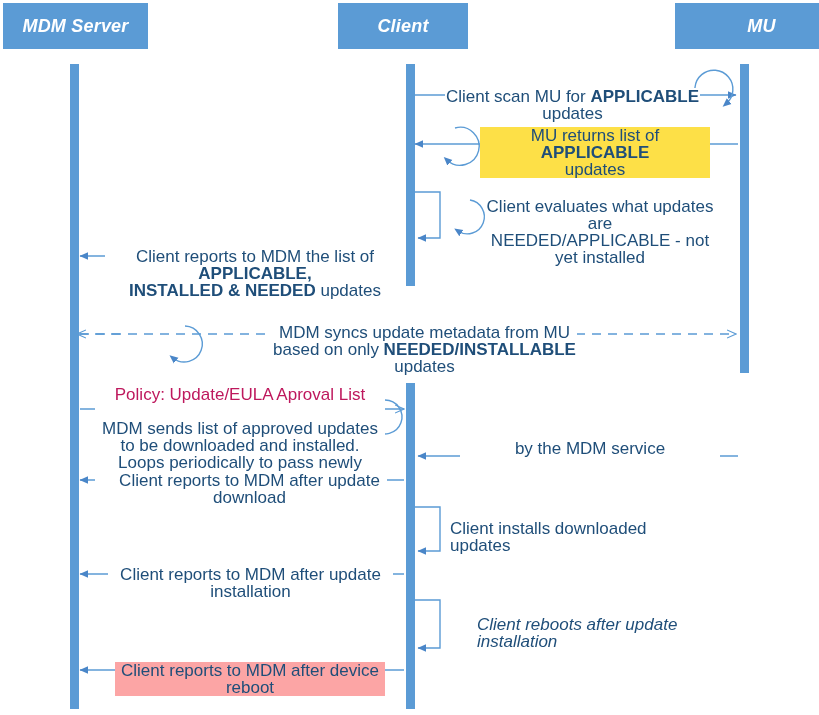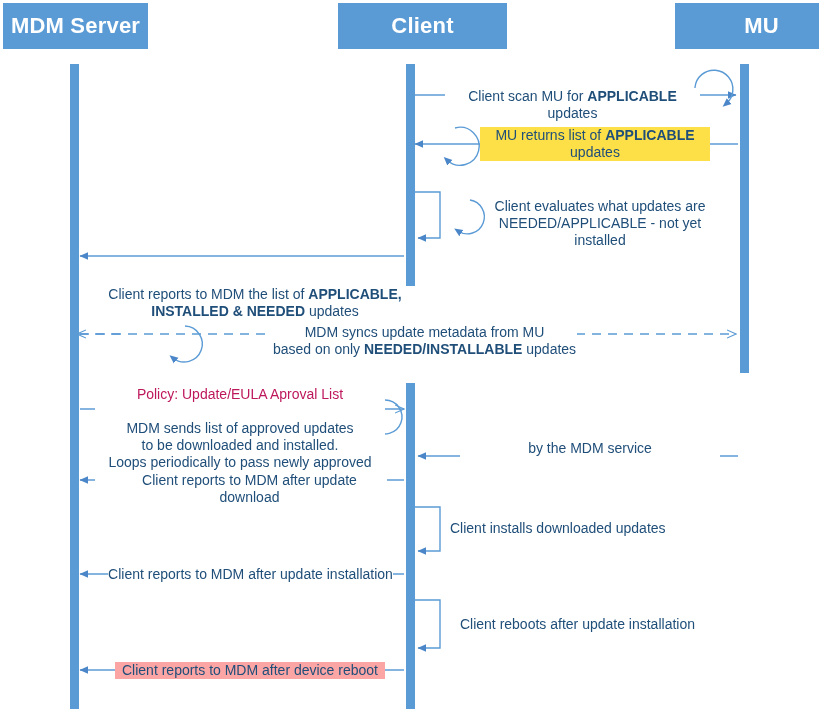--- a/index.html
+++ b/index.html
@@ -14,36 +14,37 @@
     position: relative;
     width: 819px;
     height: 715px;
     overflow: hidden;
     background: #ffffff;
   }
   .actor-box {
     position: absolute;
     background: #5B9BD5;
     color: #ffffff;
-    font-size: 22px;
+    font-size: 18px;
     font-weight: bold;
     display: flex;
     align-items: center;
     justify-content: center;
     letter-spacing: 0.2px;
+    font-style: italic;
   }
   .lifeline {
     position: absolute;
     background: #5B9BD5;
     width: 9px;
   }
   .msg-label {
     position: absolute;
     color: #1F4E79;
-    font-size: 14px;
+    font-size: 17px;
     line-height: 17px;
     text-align: center;
     white-space: pre-line;
   }
   .msg-label b { font-weight: bold; }
   .msg-label .policy {
     color: #be185d;
     font-weight: normal;
   }
   .svg-layer {
@@ -57,21 +58,21 @@
 </style>
 </head>
 <body>
 
 <div id="diagram">
 
   <div class="actor-box" style="left:3px; top:3px; width:145px; height:46px;">
     <span>MDM Server</span>
   </div>
 
-  <div class="actor-box" style="left:338px; top:3px; width:169px; height:46px;">
+  <div class="actor-box" style="left:338px; top:3px; width:130px; height:46px;">
     <span>Client</span>
   </div>
 
   <div class="actor-box" style="left:675px; top:3px; width:141px; height:46px;padding-left:16px;">
     <span>MU</span>
   </div>
 
   <div class="lifeline" style="left:70px; top:64px; height:645px;"></div>
 
   <div class="lifeline" style="left:406px; top:64px; height:222px;"></div>
@@ -131,34 +132,34 @@
 
     <line x1="404" y1="670" x2="80" y2="670" stroke="#5B9BD5" stroke-width="1.4" marker-end="url(#ah-l)"></line>
   </svg>
 
   <div class="msg-label" style="left:445px; top:88px; width:255px; background:#fff;"><div><span>Client scan MU for </span><b>APPLICABLE</b><span> updates</span></div></div>
 
   <div class="msg-label" style="left:480px; top:127px; width:230px; background:#fde047;"><div><span>MU returns list of </span><b>APPLICABLE</b></div><div><span>updates</span></div></div>
 
   <div class="msg-label" style="left:480px; top:198px; width:240px;"><div><span>Client evaluates what updates are</span></div><div><span>NEEDED/APPLICABLE - not yet installed</span></div></div>
 
-  <div class="msg-label" style="left:105px; top:248px; width:300px; background:#fff;margin-top:38px;"><div><span>Client reports to MDM the list of </span><b>APPLICABLE,</b></div><div><b>INSTALLED &amp; NEEDED</b><span> updates</span></div></div>
+  <div class="msg-label" style="left:105px; top:248px; width:300px; background:#fff;"><div><span>Client reports to MDM the list of </span><b>APPLICABLE,</b></div><div><b>INSTALLED &amp; NEEDED</b><span> updates</span></div></div>
 
   <div class="msg-label" style="left:272px; top:316px; width:305px; background:#fff;margin-top:8px;"><div><span>MDM syncs update metadata from MU</span></div><div><span>based on only </span><b>NEEDED/INSTALLABLE</b><span> updates</span></div></div>
 
   <div class="msg-label" style="left:95px; top:369px; width:290px; background:#fff;">
     <div class="policy">Policy: Update/EULA Aproval List</div>
     <div><div><span>MDM sends list of approved updates</span></div><div><span>to be downloaded and installed.</span></div><div><span>Loops periodically to pass newly approved</span></div><div><span>update list to the device</span></div></div>
   </div>
 
   <div class="msg-label" style="left:460px; top:440px; width:260px; background:#fff;"><div><span>by the MDM service</span></div></div>
 
   <div class="msg-label" style="left:112px; top:472px; width:275px; background:#fff;"><div><span>Client reports to MDM after update download</span></div></div>
 
   <div class="msg-label" style="left:450px; top:520px; width:230px; text-align:left;"><div><span>Client installs downloaded updates</span></div></div>
 
   <div class="msg-label" style="left:108px; top:566px; width:285px; background:#fff;"><div><span>Client reports to MDM after update installation</span></div></div>
 
-  <div class="msg-label" style="left:455px; top:616px; width:240px; text-align:right;"><div><span>Client reboots after update installation</span></div></div>
+  <div class="msg-label" style="left:477px; top:616px; width:240px; text-align:left;font-style:italic;"><div><span>Client reboots after update installation</span></div></div>
 
   <div class="msg-label" style="left:115px; top:662px; width:270px; background:#fca5a5;text-align:center;"><div><span>Client reports to MDM after device reboot</span></div></div>
 
 </div>
 
 </body></html>

